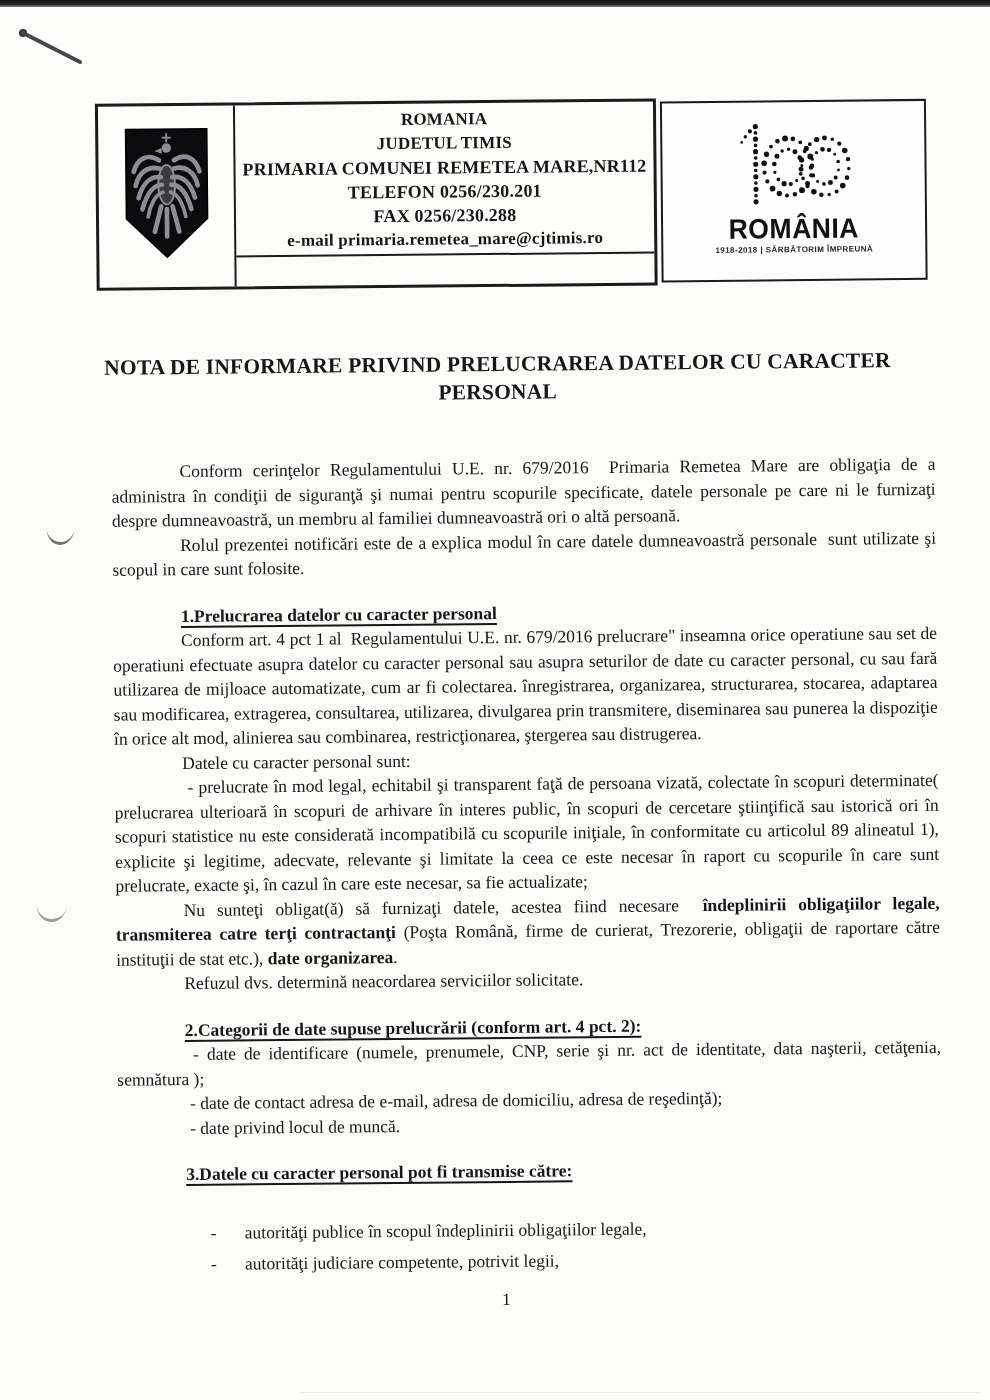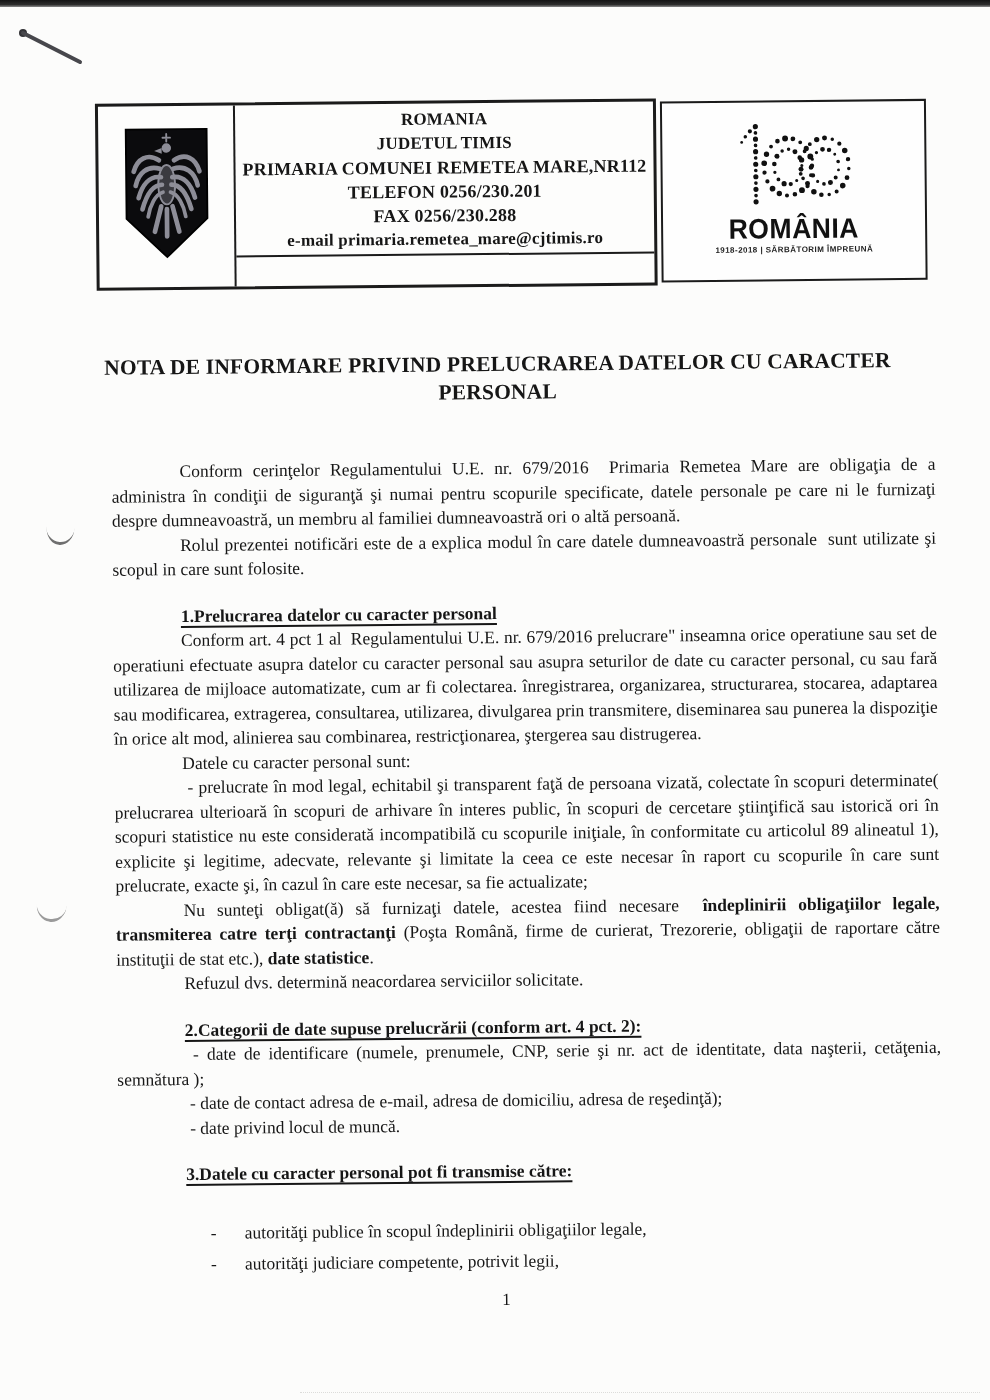--- a/index.html
+++ b/index.html
@@ -200,21 +200,21 @@
     <div>PERSONAL</div>
   </div>
 
   <div class="doc-body">
       <div class="blk blk-para"><span>Conform cerinţelor Regulamentului U.E. nr. 679/2016  Primaria Remetea Mare are obligaţia de a administra în condiţii de siguranţă şi numai pentru scopurile specificate, datele personale pe care ni le furnizaţi despre dumneavoastră, un membru al familiei dumneavoastră ori o altă persoană.</span></div>
       <div class="blk blk-para"><span>Rolul prezentei notificări este de a explica modul în care datele dumneavoastră personale  sunt utilizate şi  scopul in care sunt folosite.</span></div>
       <div class="blk blk-head"><span>1.Prelucrarea datelor cu caracter personal</span></div>
       <div class="blk blk-para"><span>Conform art. 4 pct 1 al  Regulamentului U.E. nr. 679/2016 prelucrare" inseamna orice operatiune sau set de operatiuni efectuate asupra datelor cu caracter personal sau asupra seturilor de date cu caracter personal, cu sau fară utilizarea de mijloace automatizate, cum ar fi colectarea. înregistrarea, organizarea, structurarea, stocarea, adaptarea sau modificarea, extragerea, consultarea, utilizarea, divulgarea prin transmitere, diseminarea sau punerea la dispoziţie în orice alt mod, alinierea sau combinarea, restricţionarea, ştergerea sau distrugerea.</span></div>
       <div class="blk blk-plain"><span>Datele cu caracter personal sunt:</span></div>
       <div class="blk blk-para"><span> - prelucrate în mod legal, echitabil şi transparent faţă de persoana vizată, colectate în scopuri determinate( prelucrarea ulterioară în scopuri de arhivare în interes public, în scopuri de cercetare ştiinţifică sau istorică ori în scopuri statistice nu este considerată incompatibilă cu scopurile iniţiale, în conformitate cu articolul 89 alineatul 1), explicite şi legitime, adecvate, relevante şi limitate la ceea ce este necesar în raport cu scopurile în care sunt prelucrate, exacte şi, în cazul în care este necesar, sa fie actualizate;</span></div>
-      <div class="blk blk-para"><span>Nu sunteţi obligat(ă) să furnizaţi datele, acestea fiind necesare  </span><span class="b">îndeplinirii obligaţiilor legale, transmiterea catre terţi contractanţi </span><span>(Poşta Română, firme de curierat, Trezorerie, obligaţii de raportare către instituţii de stat etc.), </span><span class="b">date statistice</span><span>.</span></div>
+      <div class="blk blk-para"><span>Nu sunteţi obligat(ă) să furnizaţi datele, acestea fiind necesare  </span><span class="b">îndeplinirii obligaţiilor legale, transmiterea catre terţi contractanţi </span><span>(Poşta Română, firme de curierat, Trezorerie, obligaţii de raportare către instituţii de stat etc.), </span><span class="b">date organizarea</span><span>.</span></div>
       <div class="blk blk-plain"><span>Refuzul dvs. determină neacordarea serviciilor solicitate.</span></div>
       <div class="blk blk-head"><span>2.Categorii de date supuse prelucrării (conform art. 4 pct. 2):</span></div>
       <div class="blk blk-para"><span> - date de identificare (numele, prenumele, CNP, serie şi nr. act de identitate, data naşterii, cetăţenia, semnătura );</span></div>
       <div class="blk blk-plain"><span> - date de contact adresa de e-mail, adresa de domiciliu, adresa de reşedinţă);</span></div>
       <div class="blk blk-plain"><span> - date privind locul de muncă.</span></div>
       <div class="blk blk-head"><span>3.Datele cu caracter personal pot fi transmise către:</span></div>
       <div class="blk blk-dash">
         <span class="dash-marker">-</span>
         <span><span>autorităţi publice în scopul îndeplinirii obligaţiilor legale,</span></span>
       </div>

